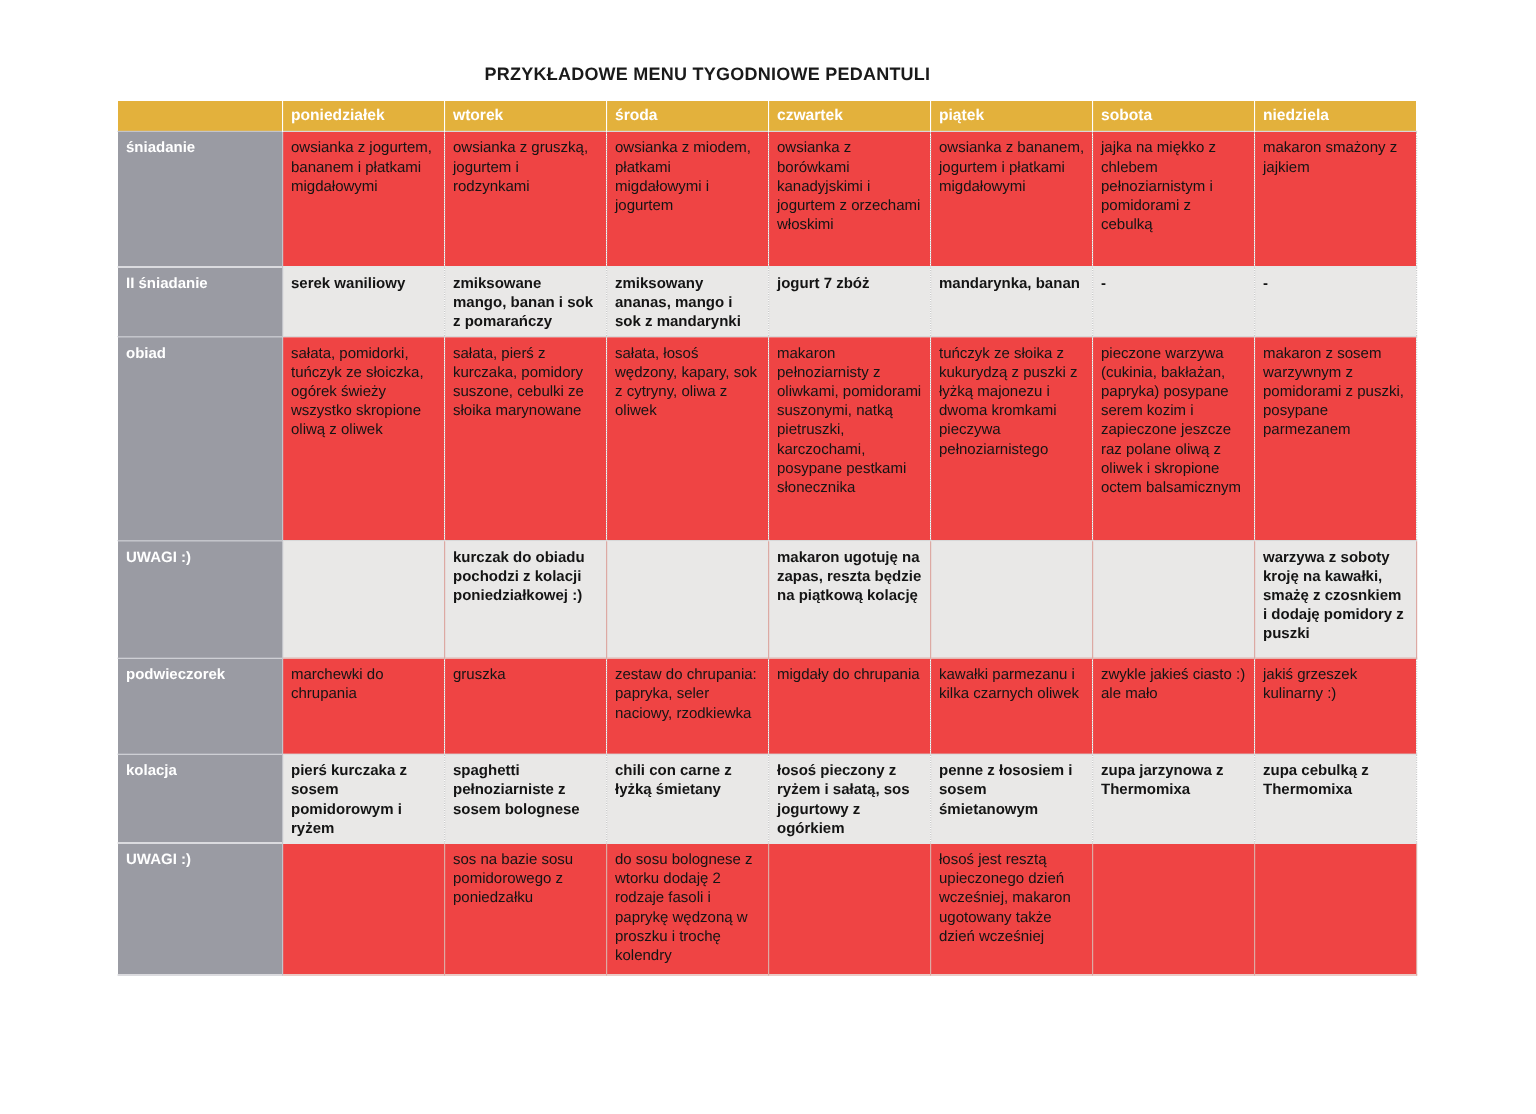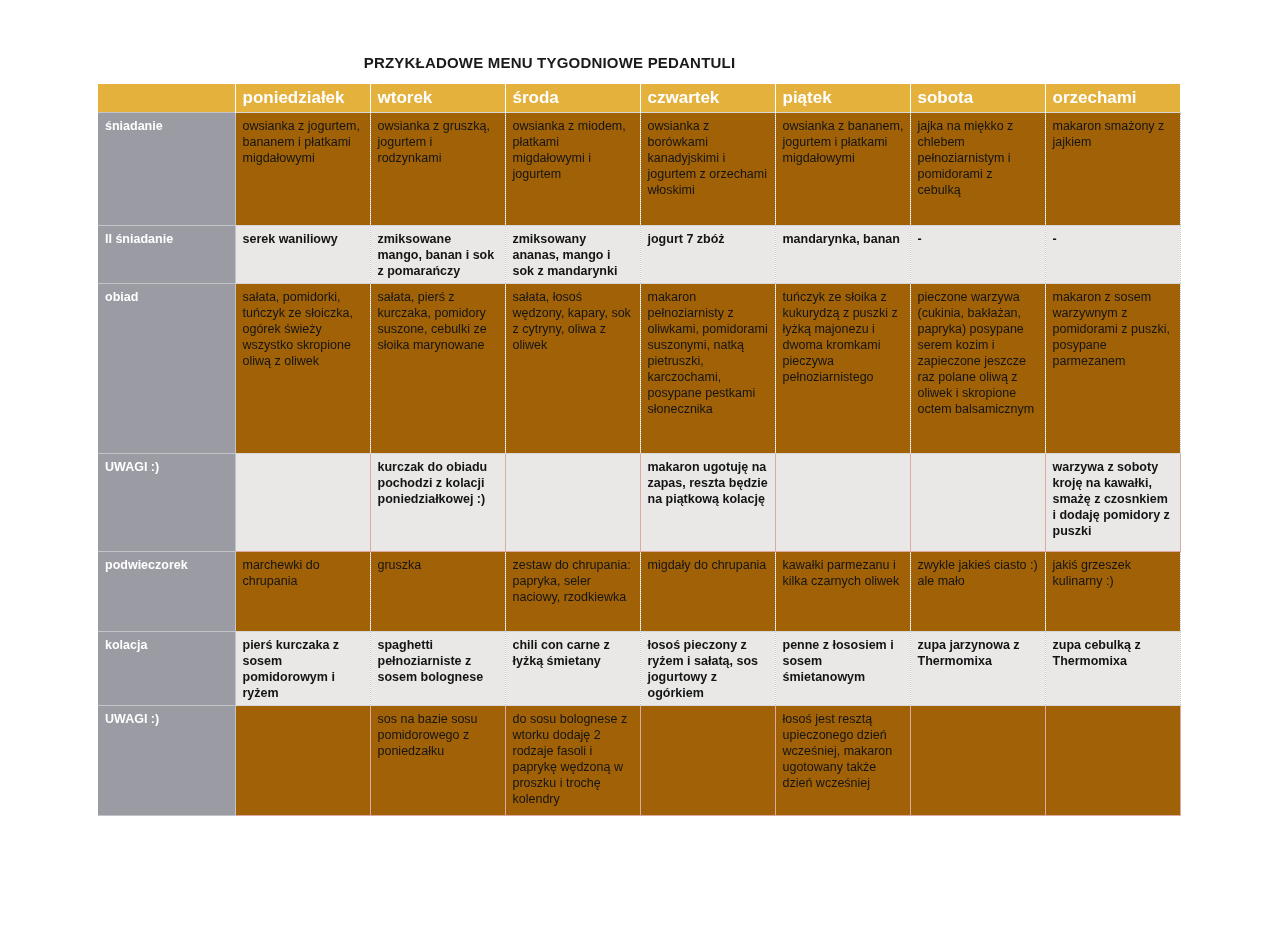--- a/index.html
+++ b/index.html
@@ -1,34 +1,34 @@
 <!DOCTYPE html>
 <html><head>
 <meta charset="utf-8">
 <style>
   html,body{margin:0;padding:0;background:#fff;width:1280px;height:928px;
     font-family:"Liberation Sans","DejaVu Sans",sans-serif;-webkit-font-smoothing:antialiased;}
   .page{position:relative;width:1280px;height:928px;background:#fff;overflow:hidden;}
   .title{position:absolute;top:54px;left:0;width:1099px;text-align:center;
-    font-size:15px;font-weight:bold;color:#1a1a1a;letter-spacing:.2px;}
+    font-size:15px;font-weight:bold;color:#1a1a1a;letter-spacing:.2px;padding-left:40px;}
   table.menu{position:absolute;left:98px;top:84px;width:1082px;border-collapse:collapse;
     table-layout:fixed;font-size:12.5px;line-height:1.28;color:#141414;}
   col.c-label{width:137px;}
   col.c-day{width:135px;}
   th,td{padding:5px 6px 4px 7px;vertical-align:top;text-align:left;font-weight:normal;
     overflow:hidden;word-wrap:break-word;}
   
-  tr.head th{background:#e3b13c;color:#fff;font-weight:bold;font-size:17px;
+  tr.head th{background:#e3b13c;color:#fff;font-weight:bold;font-size:13px;
     border-left:1px solid rgba(255,255,255,.45);height:19px;vertical-align:middle;padding-top:3px;padding-bottom:3px;}
   tr.head th:first-child{border-left:none;}
   
   th.rowlabel{background:#9a9ba3;color:#fff;font-weight:bold;
     border:1px solid #c3c4ca;border-left:none;}
   
-  td{border:1px dotted #c9c9c9;border-bottom:1px solid #d8d8d8;border-top:1px solid #d8d8d8;background:#a16207;}
+  td{border:1px dotted #c9c9c9;border-bottom:1px solid #d8d8d8;border-top:1px solid #d8d8d8;background:#ef4444;}
   tr.alt td{background:#e9e8e7;font-weight:bold;}
   tr.uwagi td{border:1px solid #ddA9a3;}
   
   tr.h-sniadanie{height:113px;padding-left:16px;} tr.h-ii{height:50px;margin-left:17px;} tr.h-obiad{height:170px;}
   tr.h-uwagi1{height:98px;} tr.h-podw{height:80px;} tr.h-kolacja{height:74px;}
   tr.h-uwagi2{height:110px;} tr.h-foot{height:27px;}
   
   tr.foot td{background:#e9e8e7;font-weight:bold;text-align:center;vertical-align:middle;
     font-size:12.5px;border:1px solid #ddA9a3;color:#111;}
   tr.foot th{border-bottom:1px solid #c3c4ca;}
@@ -53,21 +53,21 @@
 
     <tbody>
         <tr class="head">
       <th></th>
       <th>poniedziałek</th>
       <th>wtorek</th>
       <th>środa</th>
       <th>czwartek</th>
       <th>piątek</th>
       <th>sobota</th>
-      <th>orzechami</th>
+      <th>niedziela</th>
     </tr>
 
     <tr class="h-sniadanie">
       <th class="rowlabel">śniadanie</th>
       <td>owsianka z jogurtem, bananem i płatkami migdałowymi</td>
       <td>owsianka z gruszką, jogurtem i rodzynkami</td>
       <td>owsianka z miodem, płatkami migdałowymi i jogurtem</td>
       <td>owsianka z borówkami kanadyjskimi i jogurtem z orzechami włoskimi</td>
       <td>owsianka z bananem, jogurtem i płatkami migdałowymi</td>
       <td>jajka na miękko z chlebem pełnoziarnistym i pomidorami z cebulką</td>

